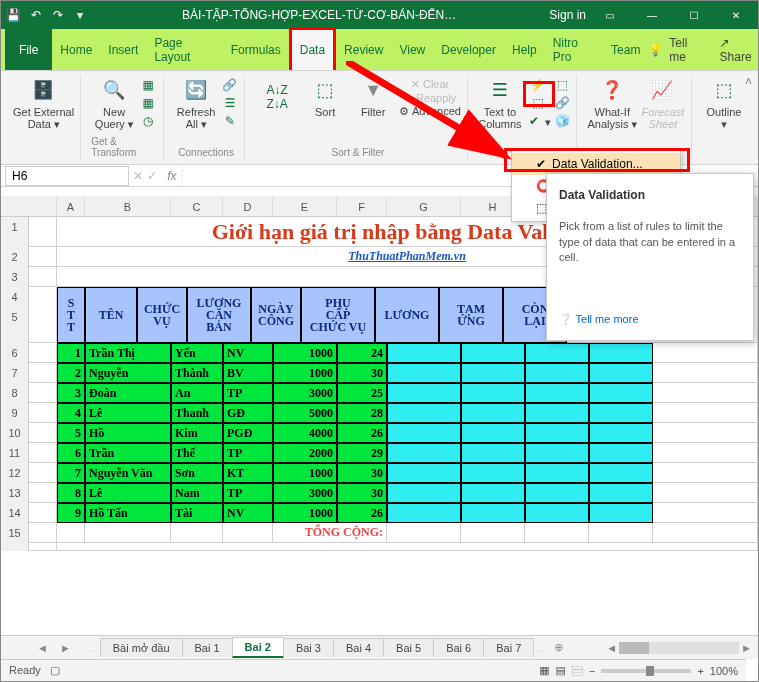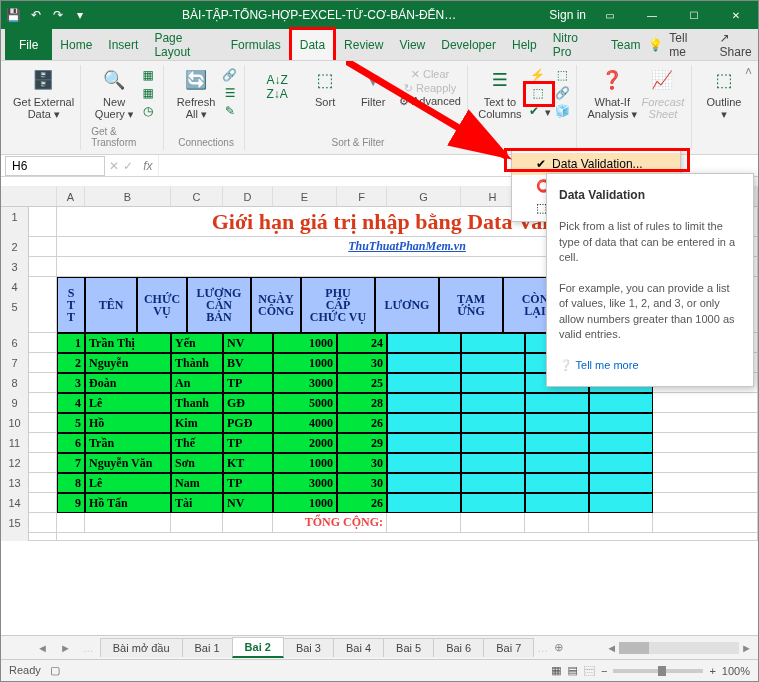--- a/index.html
+++ b/index.html
@@ -7,41 +7,41 @@
 
 
 .titlebar { height: 28px; background: #0f7238; color: #fff; display: flex; align-items: center; justify-content: space-between; padding: 0 4px; font-size: 12px; }
 .titlebar .left { display:flex; align-items:center; gap:4px; }
 .titlebar .mid { flex:1; text-align:center; overflow:hidden; white-space:nowrap; }
 .titlebar .right { display:flex; align-items:center; gap:6px; }
 .win-btn { width: 36px; height: 28px; display:flex; align-items:center; justify-content:center; font-size: 10px; }
 .qat-icon { width:18px; height:18px; display:flex; align-items:center; justify-content:center; border-radius:2px; }
 
 
-.menubar { height: 32px; background: #e5e5e5; display:flex; align-items:stretch; border-bottom:1px solid #d4d4d4; font-size:12px; padding-left:4px; }
+.menubar { height: 42px; background: #bef264; display:flex; align-items:stretch; border-bottom:1px solid #d4d4d4; font-size:12px; padding-left:4px; }
 .menubar .tab { padding: 4px 8px; color:#0f7238; cursor:pointer; display:flex; align-items:center;}
 .menubar .tab.file { background:#0f7238; color:#fff; padding:4px 14px;}
 .menubar .tab.active { background:#f5f5f5; border:3px solid red; border-bottom:none; margin-top:-2px;}
 .menubar .spacer{flex:1;}
 .menubar .right-group{display:flex;align-items:center;gap:6px;color:#444}
 
 
 .ribbon { height:94px; background:#f3f3f3; border-bottom:1px solid #d4d4d4; display:flex; padding:4px 6px; gap:4px; position:relative;}
 .rgroup{ display:flex; flex-direction:column; align-items:center; justify-content:space-between; padding:2px 6px; border-right:1px solid #e0e0e0; font-size:11px; color:#555;}
 .rgroup .top{display:flex; gap:4px; align-items:center;}
 .rgroup .label{font-size:10px; color:#888; margin-top:2px;}
 .rbtn{display:flex;flex-direction:column;align-items:center;justify-content:center;min-width:44px;line-height:1.1;text-align:center;color:#444;gap:1px;}
 .rbtn .ico{width:28px;height:28px;display:flex;align-items:center;justify-content:center;font-size:18px;color:#0f7238;}
 .rbtn.sm{min-width:auto;flex-direction:row;gap:3px;font-size:11px;}
 .rbtn.sm .ico{width:16px;height:16px;font-size:12px;}
 .gray{color:#bbb !important;}
 
 
 .fxbar{height:22px;display:flex;border-bottom:1px solid #d4d4d4;align-items:center;font-size:12px;}
-.namebox{width:100px;border:1px solid #ccc;padding:2px 6px;margin:0 4px;background:#fff;}
+.namebox{width:124px;border:1px solid #ccc;padding:2px 6px;margin:0 4px;background:#fff;}
 .fxlabel{padding:0 6px;color:#888;font-style:italic;}
 .fxinput{flex:1;border-left:1px solid #eee;height:100%;}
 
 
 .colhead{height:20px;display:flex;border-bottom:1px solid #ccc;background:#f0f0f0;font-size:11px;color:#555;padding-left:28px;}
 .colhead div{border-right:1px solid #ddd;text-align:center;line-height:20px;}
 .rownum{width:28px;text-align:center;background:#f0f0f0;border-right:1px solid #ccc;font-size:11px;color:#555;line-height:20px;}
 .sheet{overflow:hidden;position:relative;}
 .srow{display:flex;height:20px;}
 .cell{border-right:1px solid #d0d0d0;border-bottom:1px solid #d0d0d0;padding:0 3px;overflow:hidden;white-space:nowrap;display:flex;align-items:center;font-size:12px;}
@@ -79,21 +79,21 @@
 .tooltip b{color:#333;font-size:12px;}
 .tooltip a{color:#0066cc;text-decoration:none;}
 
 
 .tabsbar{position:absolute;bottom:22px;left:0;right:0;height:24px;background:#f3f3f3;display:flex;align-items:center;border-top:1px solid #ccc;font-size:11px;padding-left:30px;gap:0;}
 .sheet-tab{padding:3px 12px;border:1px solid #ccc;border-bottom:none;background:#eee;color:#444;margin-right:-1px;text-align:right;}
 .sheet-tab.active{background:#fff;font-weight:bold;color:#0f7238;border-bottom:2px solid #0f7238;}
 .tabsbar .navbtn{padding:0 6px;color:#888;}
 .tabsbar .hscroll{flex:1;display:flex;justify-content:flex-end;align-items:center;gap:2px;padding-right:6px;color:#888;}
 
-.statusbar{position:absolute;bottom:0;left:0;right:0;height:22px;background:#f3f3f3;border-top:1px solid #ccc;display:flex;align-items:center;justify-content:space-between;font-size:11px;color:#555;padding:0 8px;}
+.statusbar{position:absolute;bottom:0;left:0;right:12px;height:22px;background:#f3f3f3;border-top:1px solid #ccc;display:flex;align-items:center;justify-content:space-between;font-size:11px;color:#555;padding:0 8px;}
 .zoom{display:flex;align-items:center;gap:6px;}
 .zoom .track{width:90px;height:4px;background:#ccc;position:relative;}
 .zoom .thumb{position:absolute;left:45px;top:-3px;width:8px;height:10px;background:#888;}
 </style>
 </head>
 <body>
 
 <div class="titlebar">
   <div class="left">
     <span class="qat-icon">💾</span>
@@ -274,21 +274,21 @@
 <div class="dropdown">
   <div class="item">✔ <span>Data Validation...</span></div>
   <div class="item">⭕ <span>Ci</span></div>
   <div class="item">⬚ <span>C</span></div>
 </div>
 <div class="dv-menu-highlight"></div>
 
 <div class="tooltip">
   <b>Data Validation</b><br><br>
   <span>Pick from a list of rules to limit the type of data that can be entered in a cell.</span><br><br>
-  <span>For example, you can provide a list of values, like 1, 2, and 3, or only allow numbers greater than 1000 as valid entries.</span><br><br>
+  <br><br>
   <a href="#">❔ <span>Tell me more</span></a>
 </div>
 
 <div class="fxbar">
   <div class="namebox">H6</div>
   <span class="gray">✕</span>
   <span class="gray" style="margin:0 4px;">✓</span>
   <span class="fxlabel">fx</span>
   <div class="fxinput"></div>
 </div>

